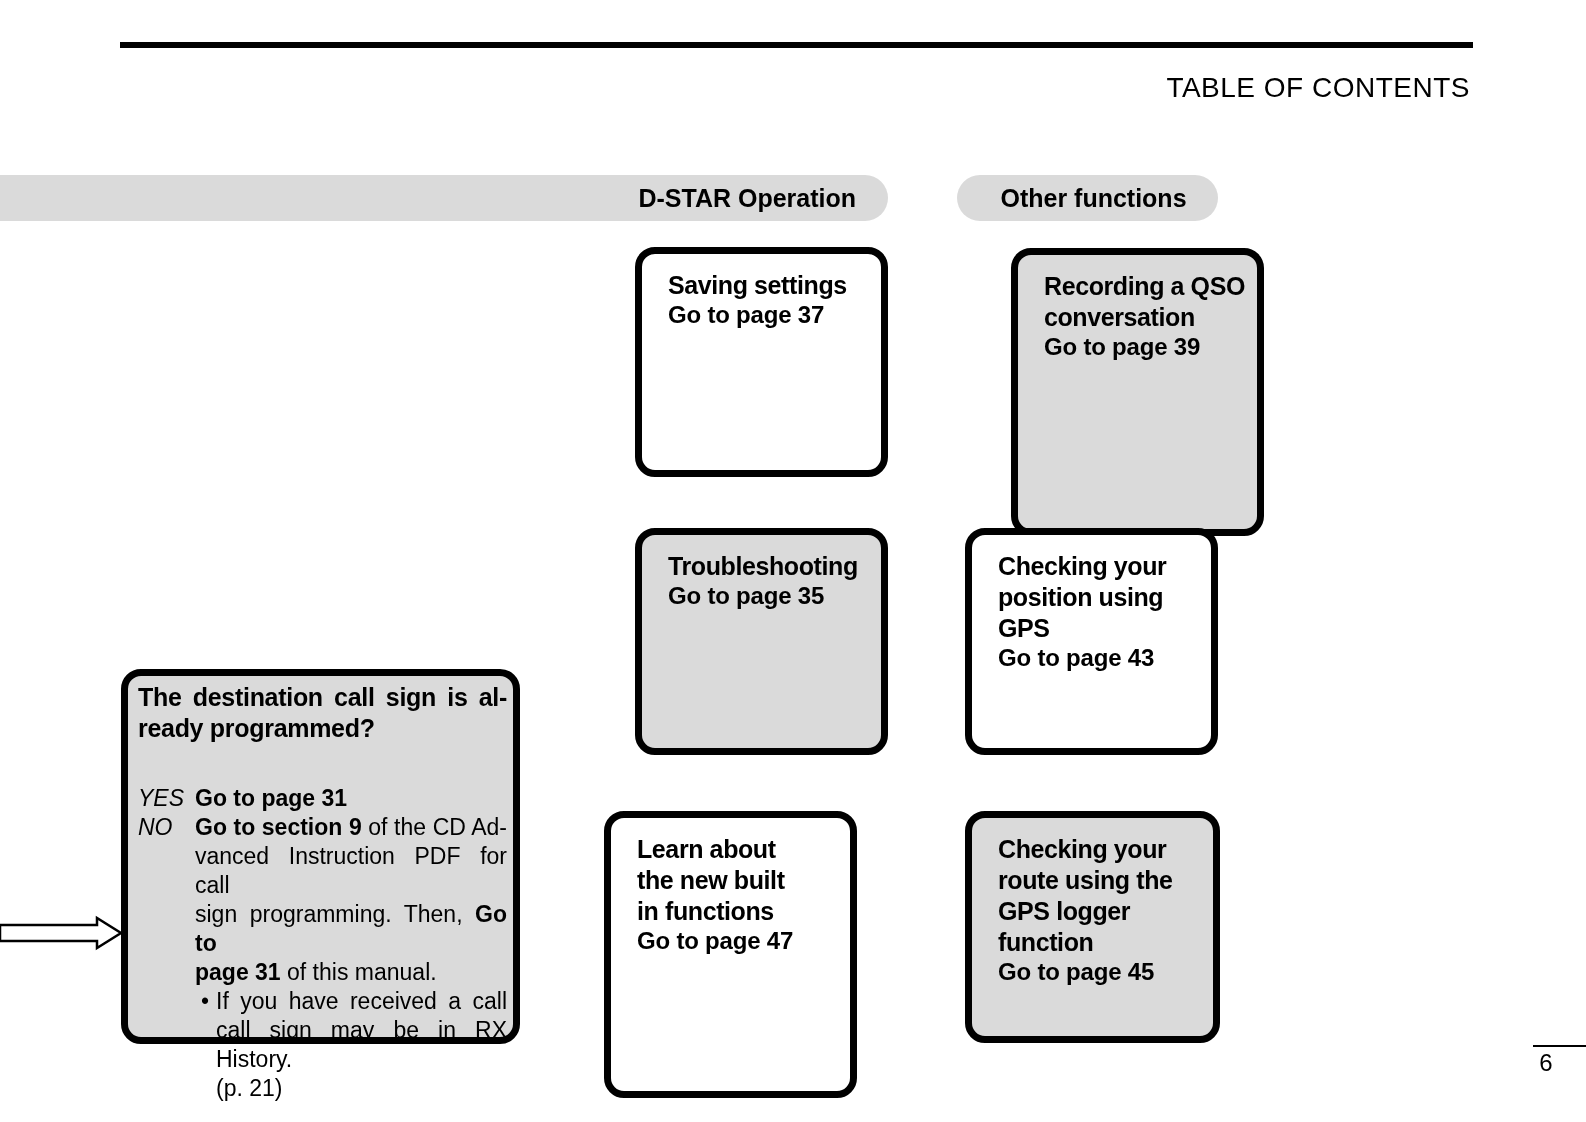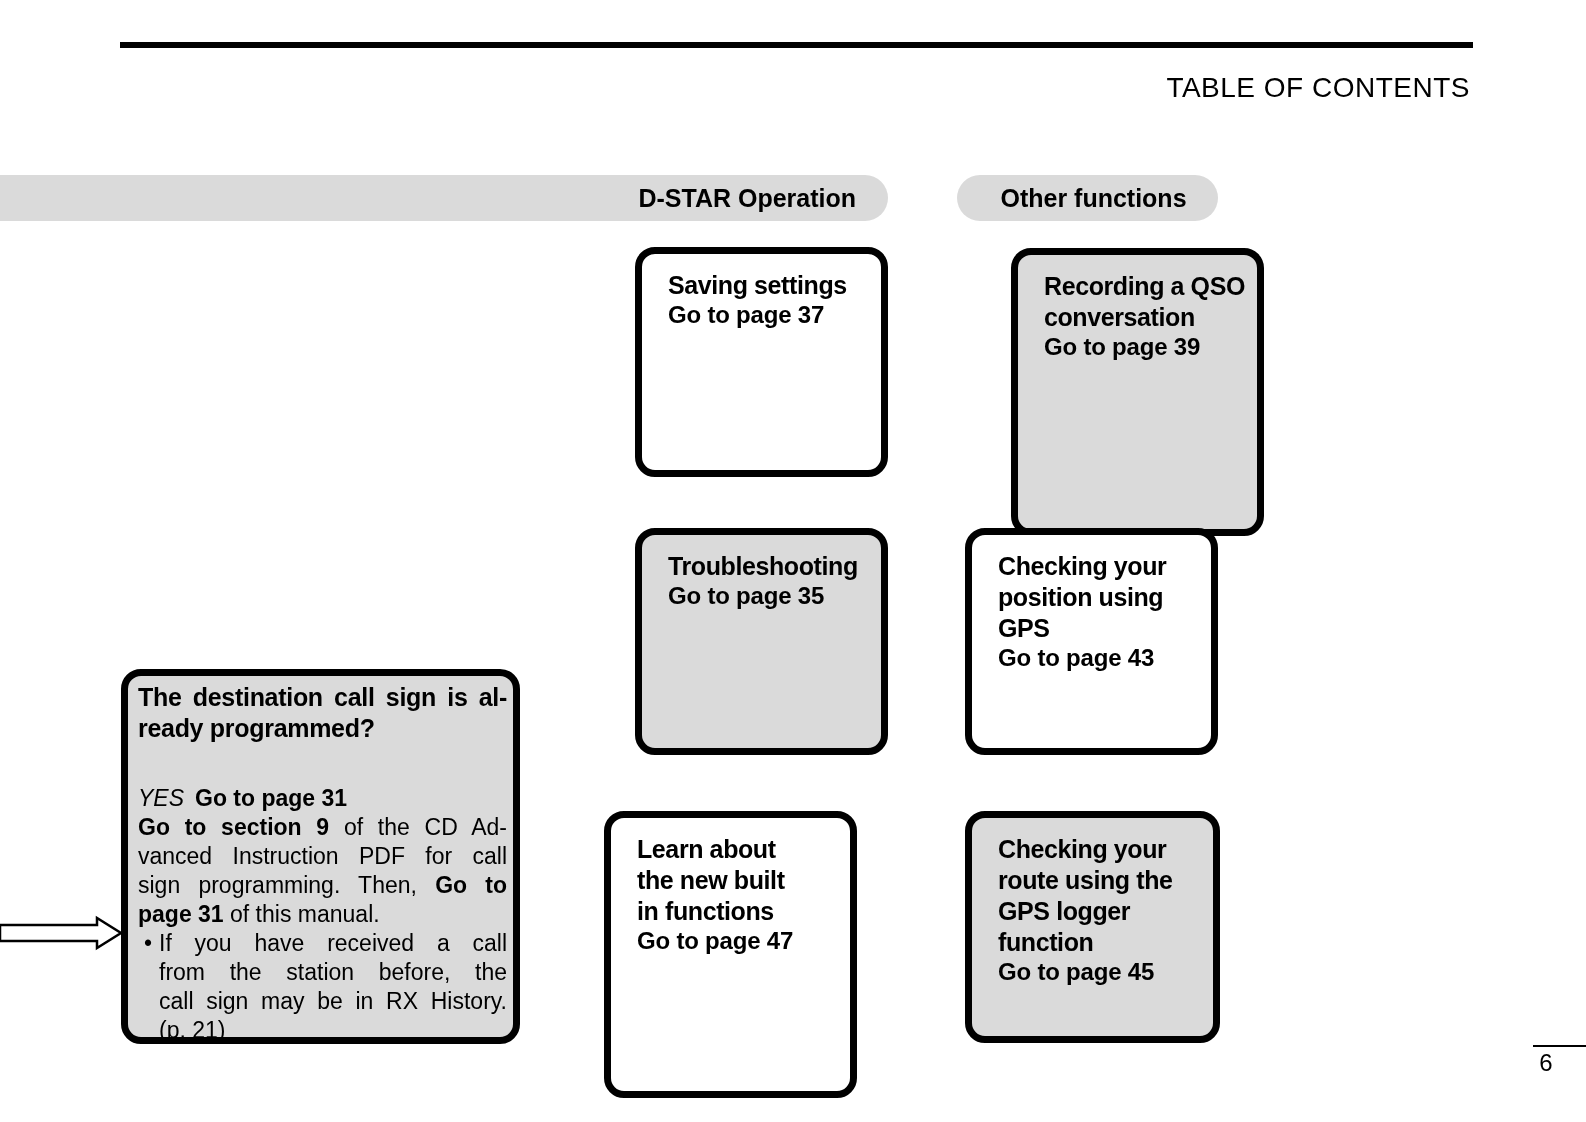--- a/index.html
+++ b/index.html
@@ -121,32 +121,32 @@
   <div class="db-title">
       <div class="rich-line justify"><span>The destination call sign is al-</span></div>
       <div class="rich-line"><span>ready programmed?</span></div>
     </div>
   <div class="yn-block">
     <div class="yn-row">
       <span class="yn-label">YES</span>
       <div class="yn-text b">Go to page 31</div>
     </div>
     <div class="yn-row">
+      <span class="yn-label">NO</span>
       <div class="yn-text">
         <div>
             <div class="rich-line justify"><span class="b">Go to section 9</span><span> of the CD Ad-</span></div>
             <div class="rich-line justify"><span>vanced Instruction PDF for call</span></div>
             <div class="rich-line justify"><span>sign programming. Then, </span><span class="b">Go to</span></div>
             <div class="rich-line"><span class="b">page 31</span><span> of this manual.</span></div>
           </div>
         <div class="bullet-row">
           <span class="dot">•</span>
           <div class="bullet-text">
               <div class="rich-line justify"><span>If you have received a call</span></div>
-              <div class="rich-line justify"><span>from the station before, the</span></div>
               <div class="rich-line justify"><span>call sign may be in RX History.</span></div>
               <div class="rich-line"><span>(p. 21)</span></div>
             </div>
         </div>
       </div>
     </div>
   </div>
 </div>
 
 <svg class="flow-arrow" width="124" height="38" viewBox="0 0 124 38">

